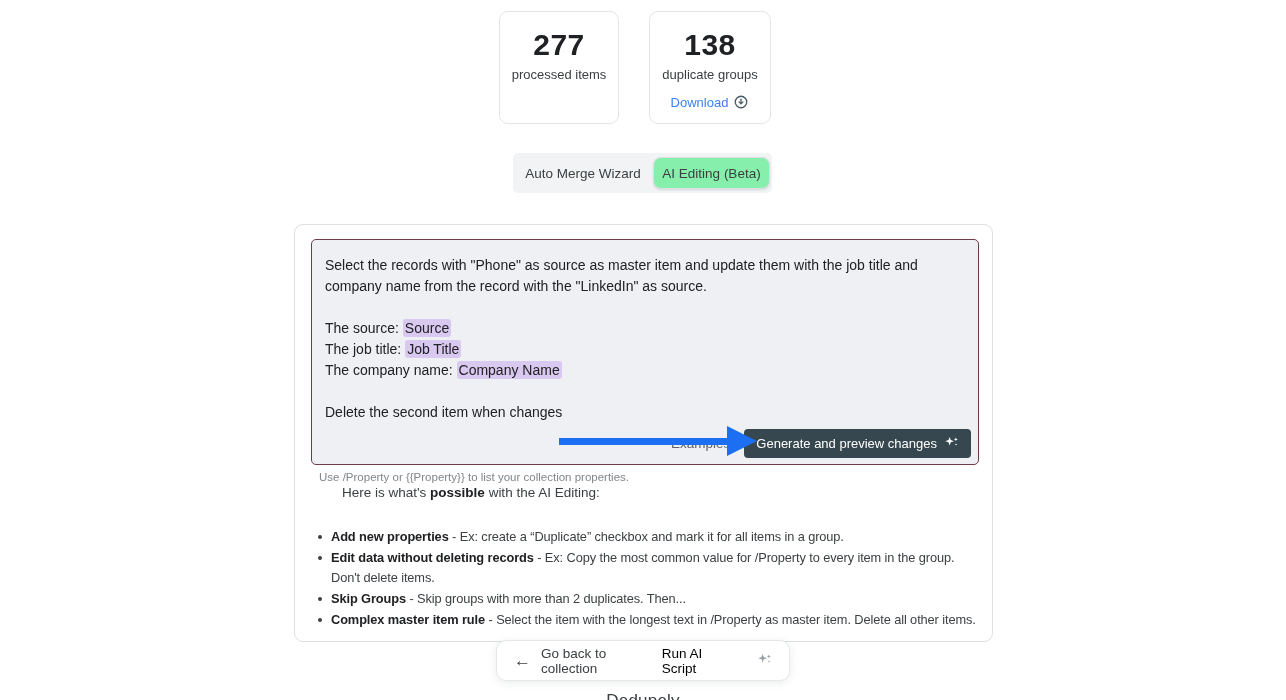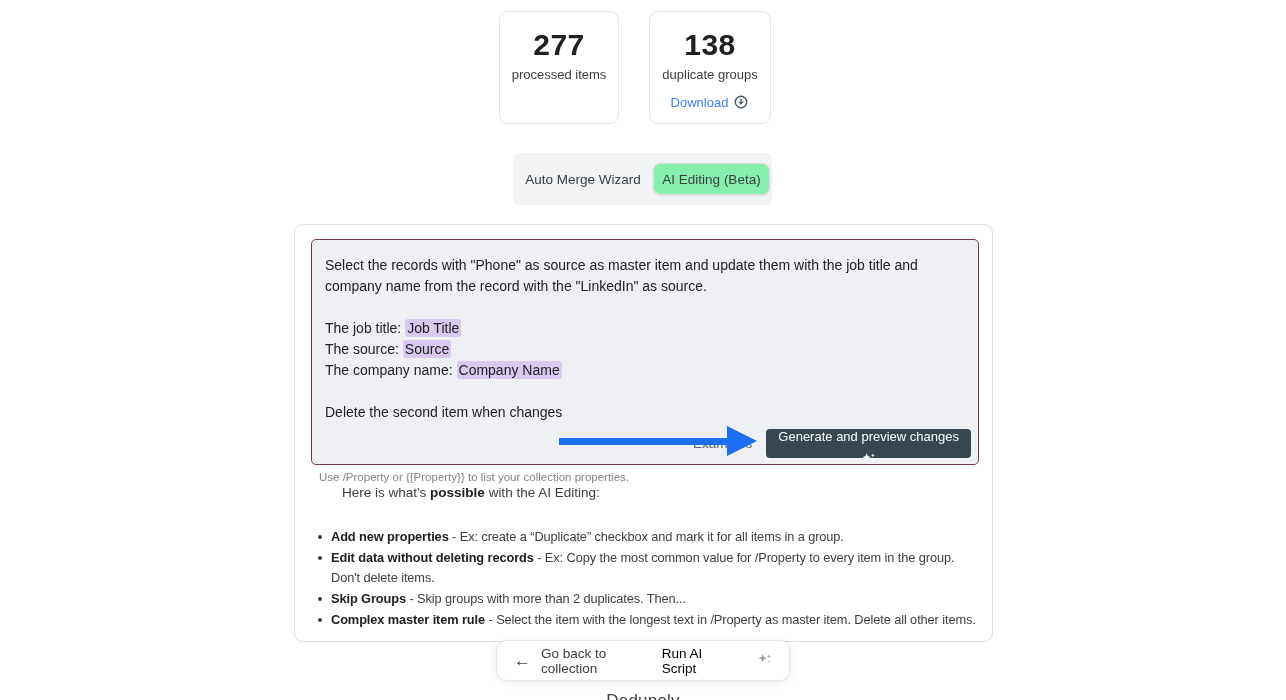--- a/index.html
+++ b/index.html
@@ -11,21 +11,21 @@
   .stat-card { position:absolute; top:11px; height:113px; background:#fff;
     border:1px solid var(--card_border,#e3e5e8); border-radius:9px; text-align:center; padding-top:16px; }
   .stat-card.c1 { left:499px; width:120px; }
   .stat-card.c2 { left:649px; width:122px; }
   .stat-value { font-size:30px; font-weight:700; letter-spacing:.5px; color:#202124; line-height:34px; }
   .stat-label { margin-top:5px; font-size:13px; color:#3c4043; }
   .download-link { margin-top:12px; font-size:13px; color:#3b82f6; display:inline-flex; align-items:center; gap:5px; cursor:pointer; }
   .download-link svg { display:block; }
 
   
-  .tabs { position:absolute; left:513px; top:153px; width:259px; height:52px;
+  .tabs { position:absolute; left:513px; top:153px; width:259px; height:40px;
     background:#f1f3f4; border-radius:5px; display:flex; align-items:center; }
   .tab { font-size:13.5px; color:#3c4043; }
   .tab.inactive { flex:1; text-align:center; cursor:pointer; }
   .tab.active { width:117px; height:32px; margin-right:2px; background:#86efac;
     border:1px solid #dcdfe3; border-radius:8px; box-shadow:0 1px 2px rgba(60,64,67,.15);
     display:flex; align-items:center; justify-content:center; cursor:pointer; }
 
   
   .main-card { position:absolute; left:294px; top:224px; width:699px; height:418px;
     background:#fff; border:1px solid #dde0e3; border-radius:9px; }
@@ -34,21 +34,21 @@
     background:#eef0f3; border:1px solid var(--editor_border,#6f3c46); border-radius:5px;
     padding:15px 14px 0 13px; font-size:14px; line-height:21px; color:#202124; cursor:text; }
   .ed-line { min-height:21px; white-space:pre; }
   .hl { background:var(--highlight,#d9c8ef); border-radius:3px; padding:1px 2px; }
 
   .editor-actions { position:absolute; left:16px; top:197px; width:668px; height:43px;
     display:flex; align-items:center; justify-content:flex-end; gap:14px; padding-right:8px; }
   .examples-link { font-size:13.5px; color:#5f6368; cursor:pointer; }
   .generate-btn { height:29px; background:var(--button_dark,#37474f); color:#fff; border:none;
     border-radius:4px; font-size:13px; font-family:inherit; padding:0 12px; display:flex;
-    align-items:center; gap:7px; cursor:pointer;flex-direction:column; }
+    align-items:center; gap:7px; cursor:pointer; }
 
   
   .anno-arrow { position:absolute; left:264px; top:201px; width:200px; height:30px; pointer-events:none; z-index:5; }
   .anno-arrow .shaft { position:absolute; left:0; top:12px; width:170px; height:7px; background:var(--arrow_blue,#1c6ef2); }
   .anno-arrow .head { position:absolute; left:168px; top:0; width:0; height:0;
     border-top:15px solid transparent; border-bottom:15px solid transparent;
     border-left:30px solid var(--arrow_blue,#1c6ef2); }
 
   .editor-hint { position:absolute; left:24px; top:246px; font-size:11.5px; color:#80868b; }
 
@@ -105,22 +105,22 @@
     <div class="tab active">AI Editing (Beta)</div>
   </div>
 
   <div class="main-card">
 
     <div class="editor">
       <div>
           <div class="ed-line"><span>Select the records with "Phone" as source as master item and update them with the job title and</span></div>
           <div class="ed-line"><span>company name from the record with the "LinkedIn" as source.</span></div>
           <div class="ed-line">&nbsp;</div>
+          <div class="ed-line"><span>The source: </span><span class="hl">Source</span></div>
           <div class="ed-line"><span>The job title: </span><span class="hl">Job Title</span></div>
-          <div class="ed-line"><span>The source: </span><span class="hl">Source</span></div>
           <div class="ed-line"><span>The company name: </span><span class="hl">Company Name</span></div>
           <div class="ed-line">&nbsp;</div>
           <div class="ed-line"><span>Delete the second item when changes</span></div>
         </div>
     </div>
 
     <div class="editor-actions">
       <span class="examples-link">Examples</span>
       <button class="generate-btn">
         <span>Generate and preview changes</span>

